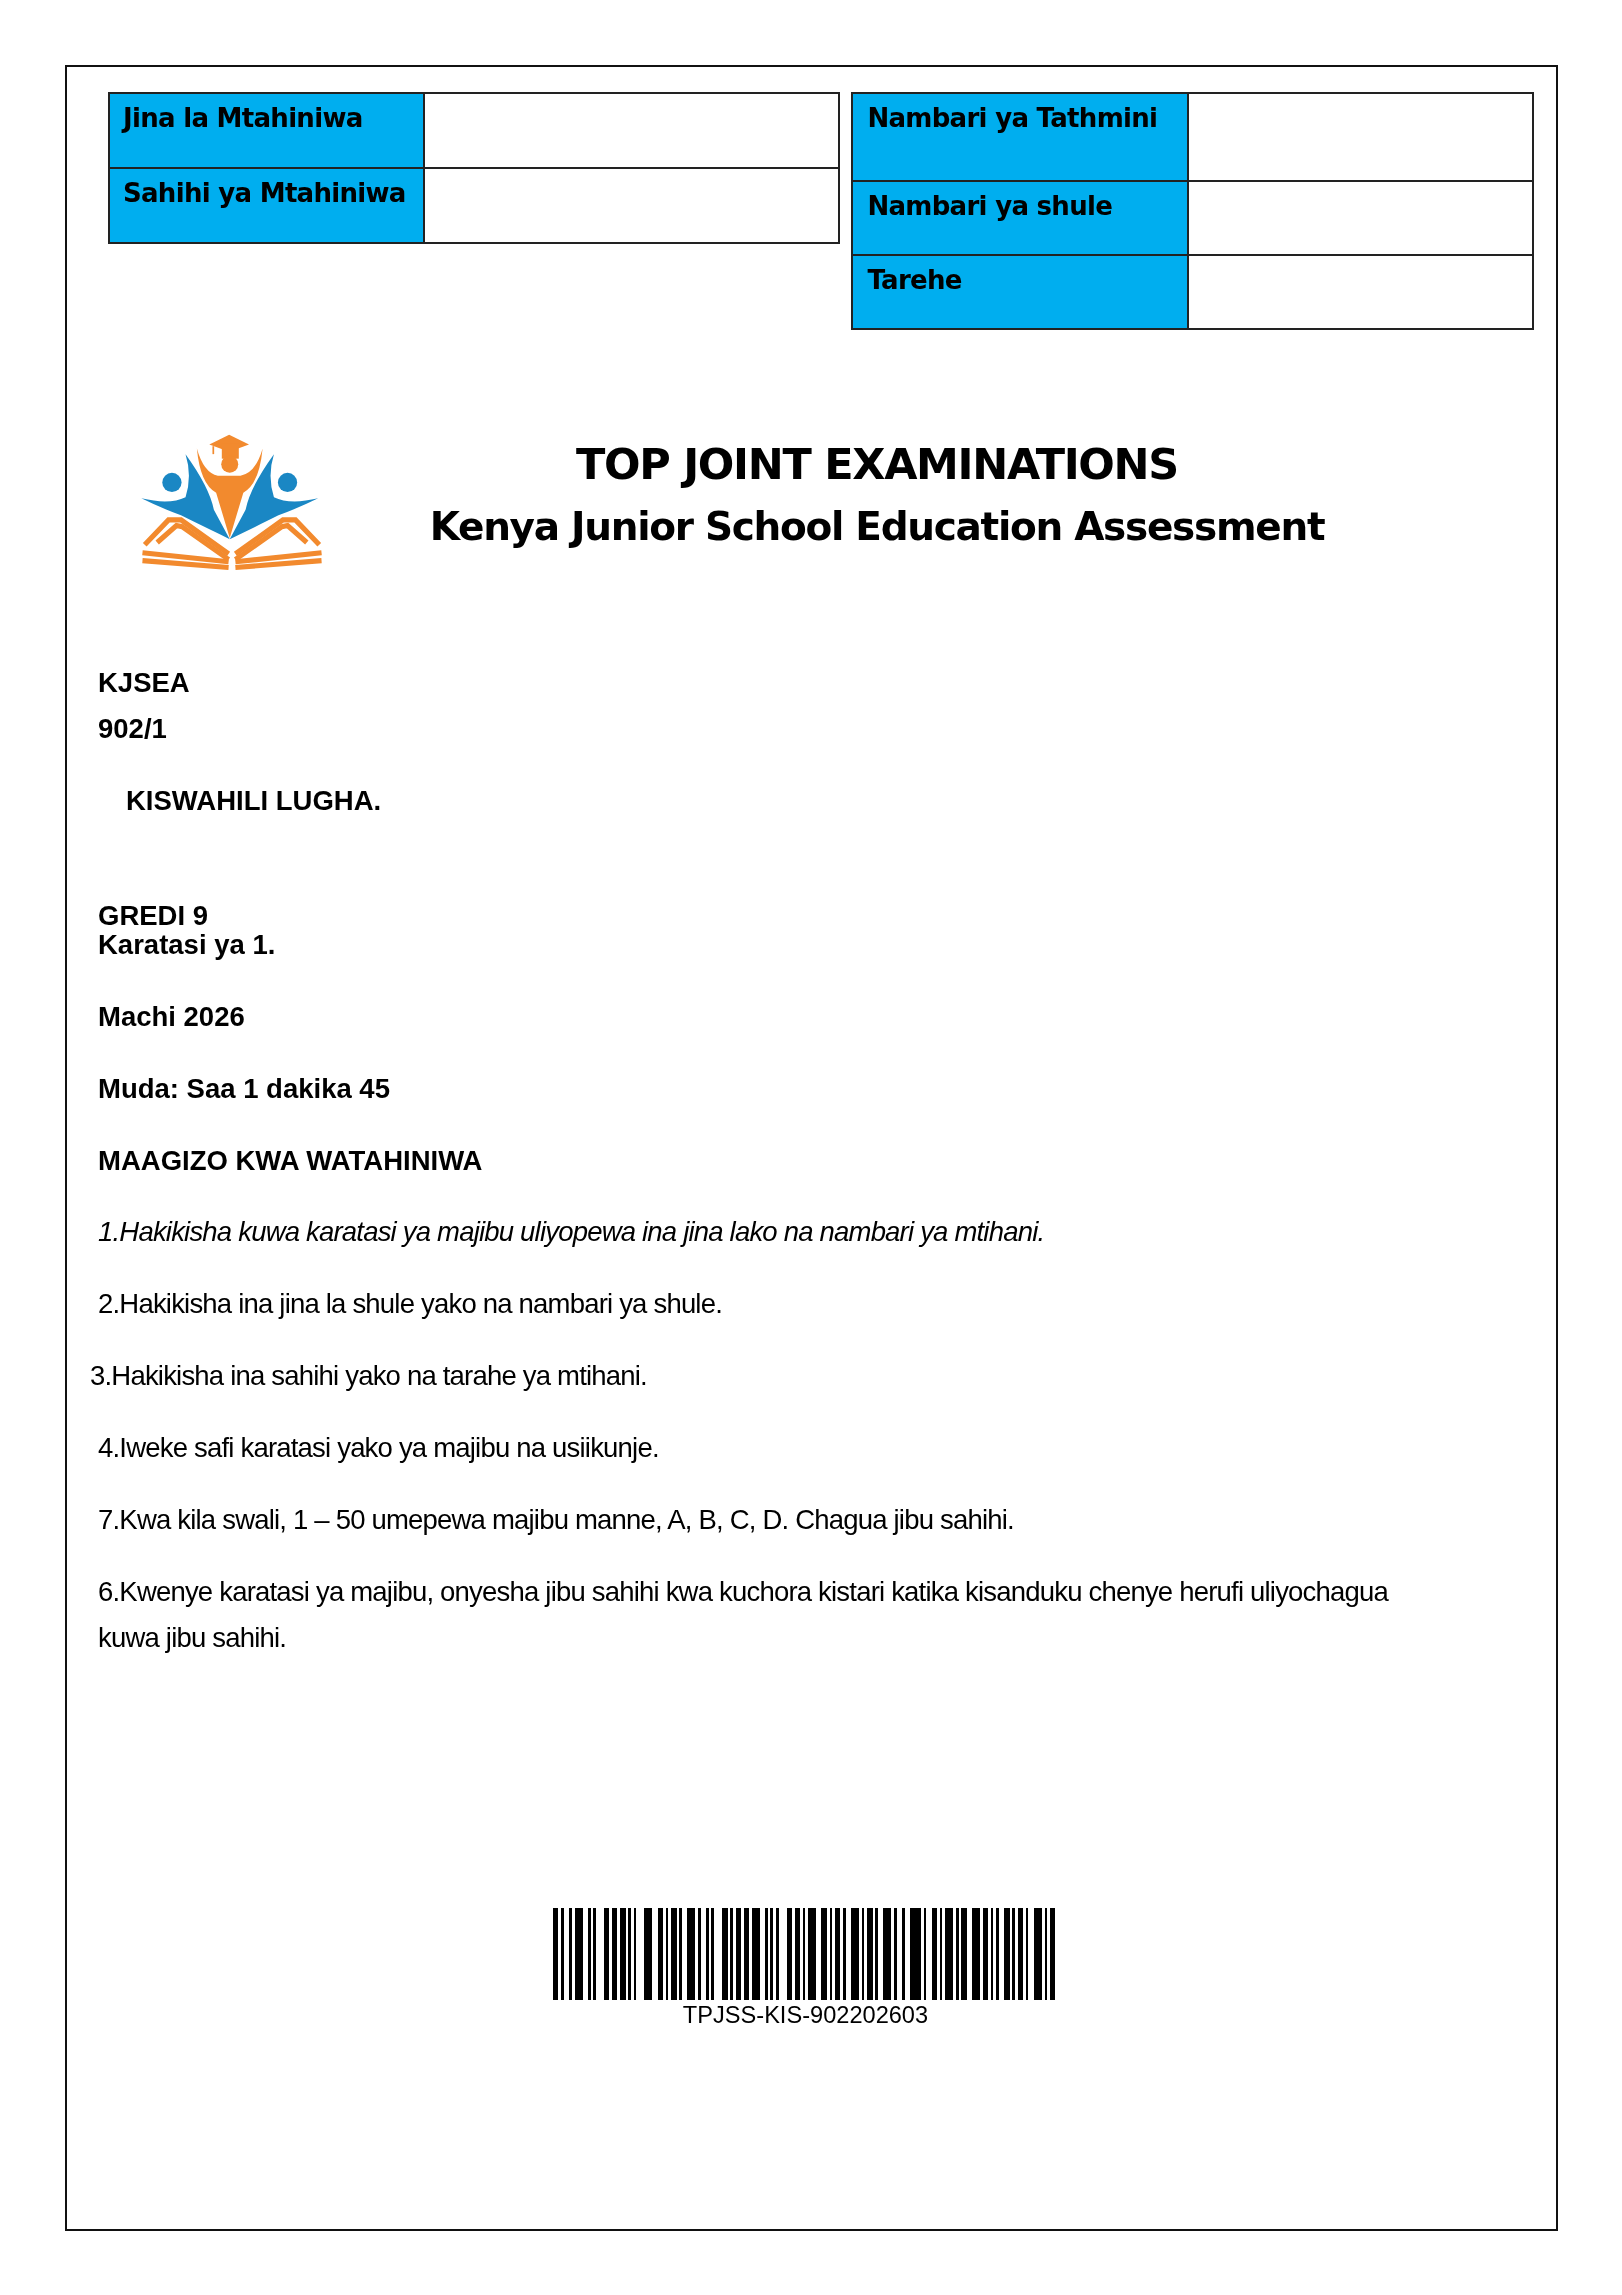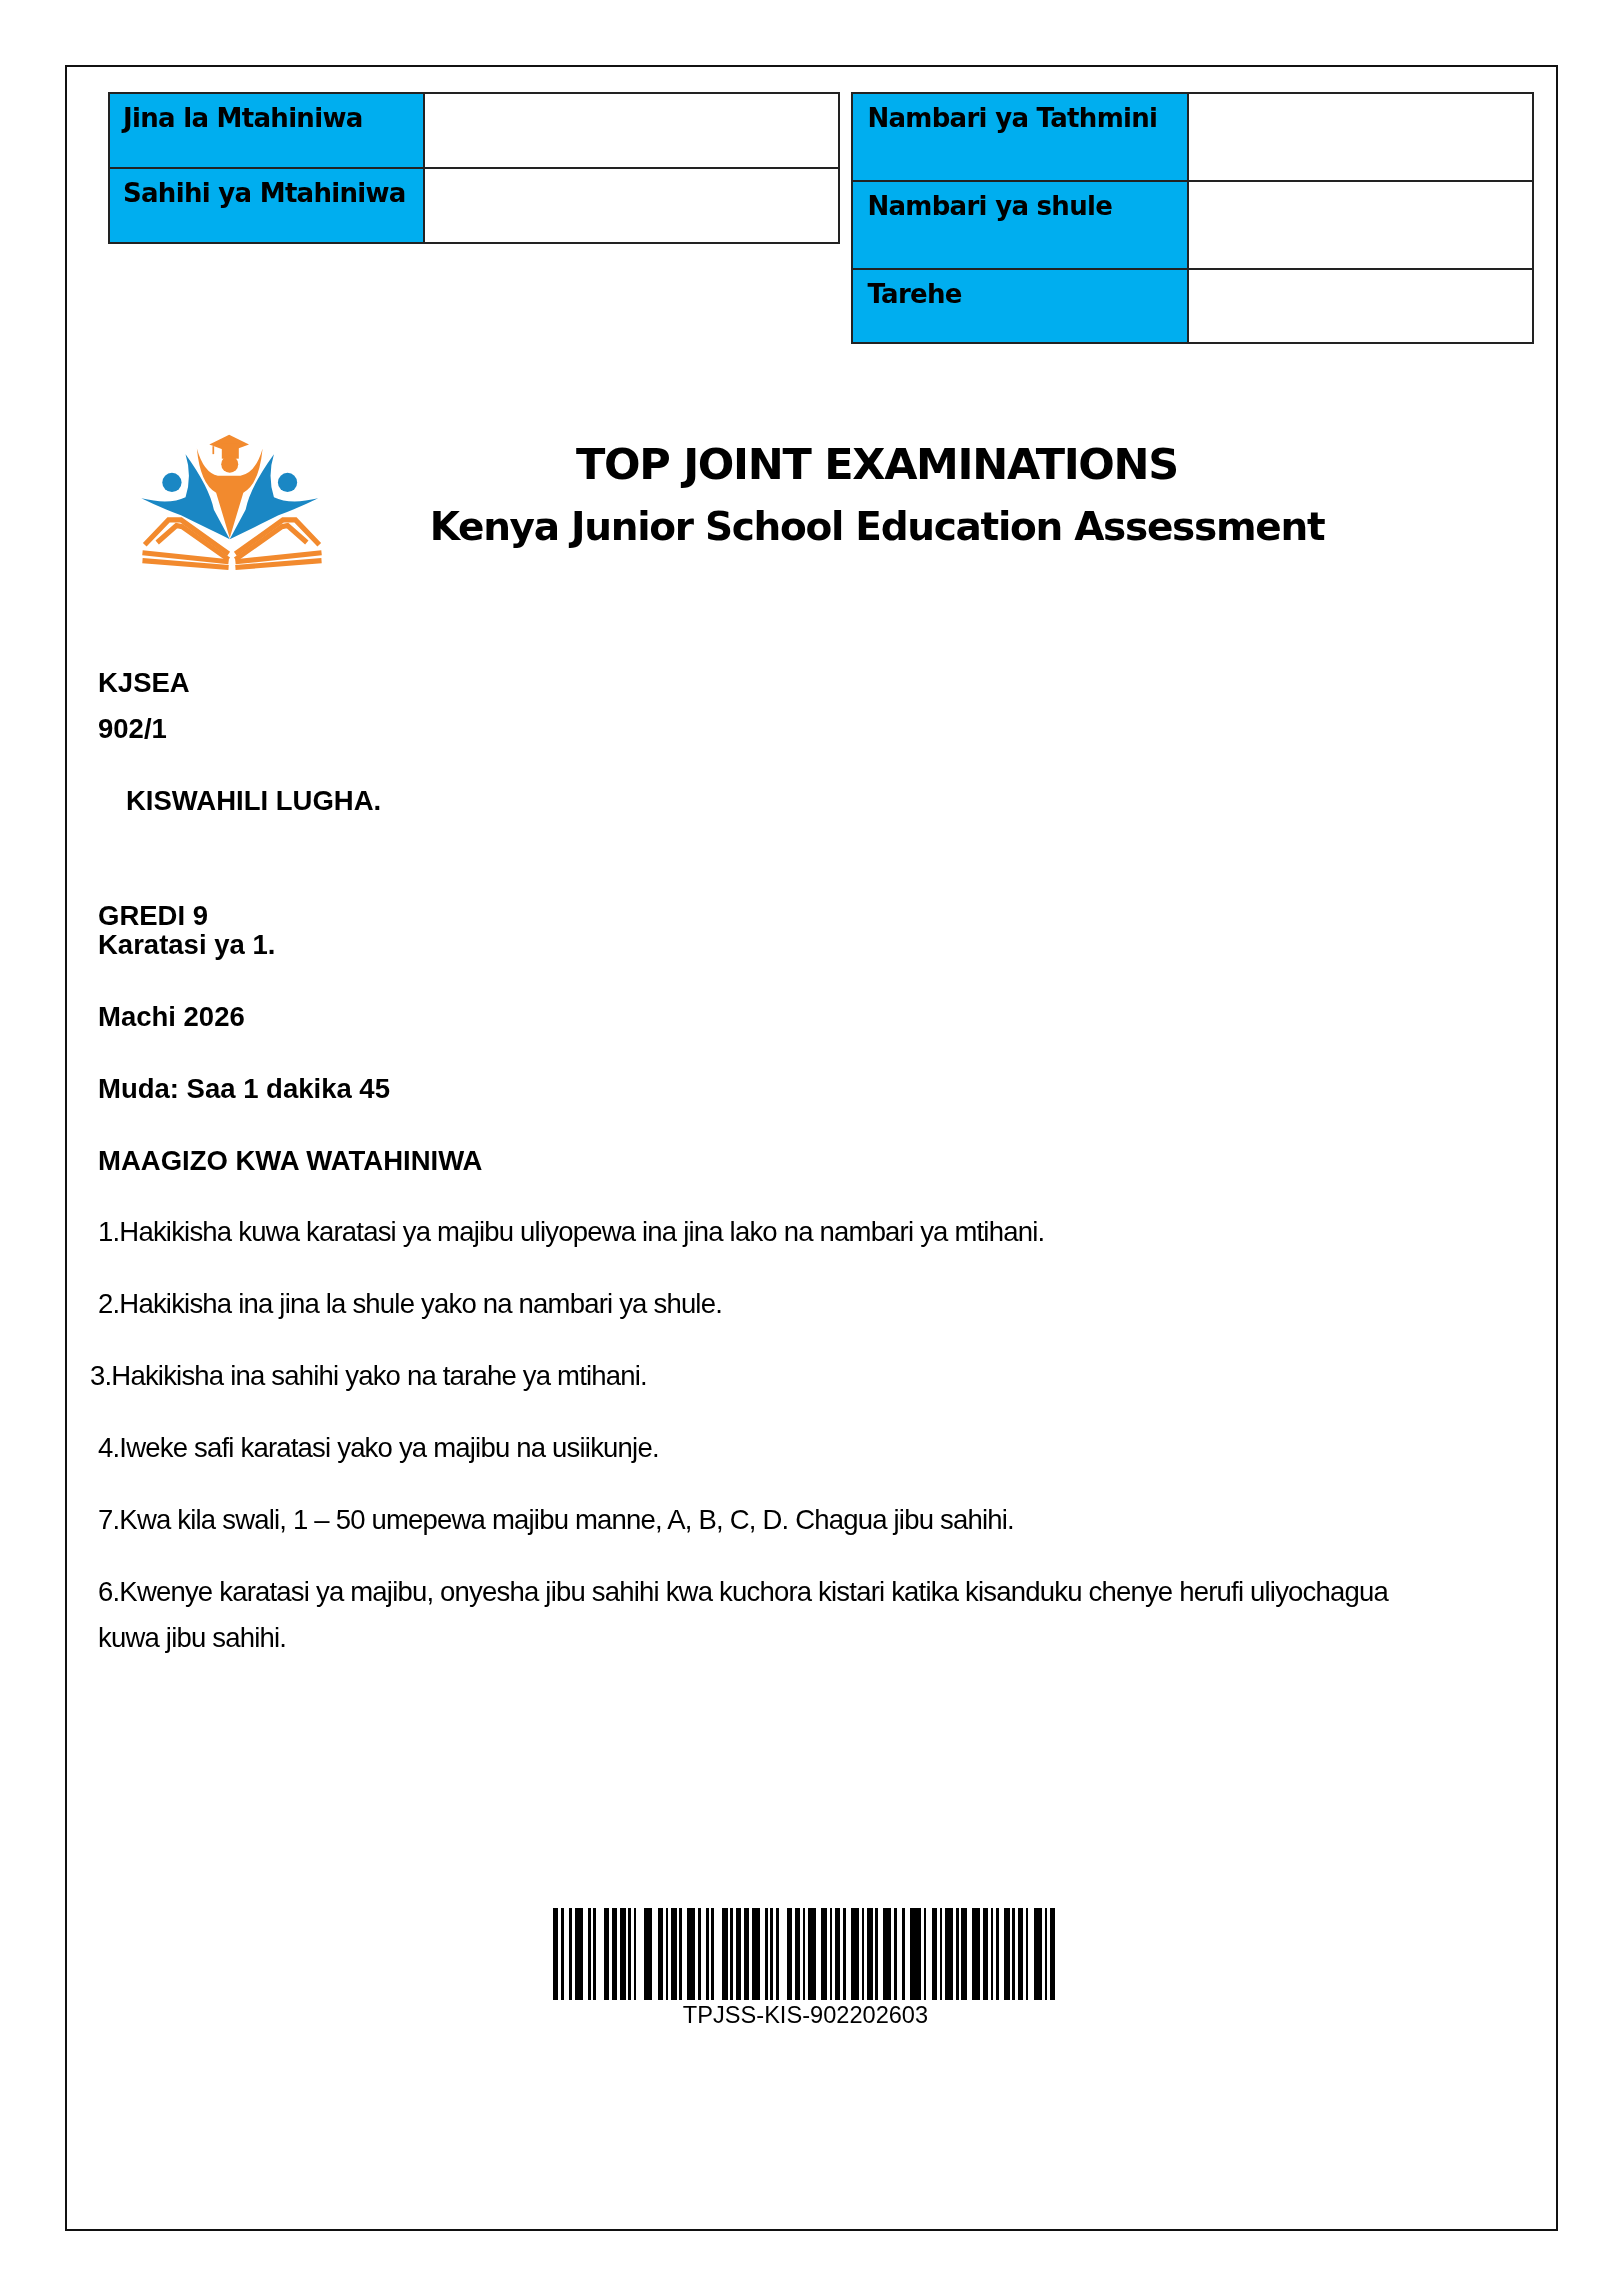--- a/index.html
+++ b/index.html
@@ -9,21 +9,21 @@
   table.info { position: absolute; border-collapse: collapse; table-layout: fixed; }
   table.info td { border: 2px solid #222; padding: 0; vertical-align: top; }
   table.info td.lbl { background: #00aeef; font-family: "DejaVu Sans", sans-serif; font-weight: bold; font-size: 26px; letter-spacing: -0.7px; padding: 9.2px 0 0 13px; box-sizing: border-box; }
   table.info td.val { background: #ffffff; }
   #tbl-left { left: 108px; top: 92px; width: 732px; }
   #tbl-left td.lbl { width: 315px; }
   #tbl-left tr { height: 75px; }
   #tbl-right { left: 851px; top: 92px; width: 683px; }
   #tbl-right td.lbl { width: 336px; padding-left: 14.4px; }
   #tbl-right tr.r1 { height: 88px; }
-  #tbl-right tr.r2 { height: 88px; border-radius: 31px; }
+  #tbl-right tr.r2 { height: 74px; border-radius: 31px; }
   #tbl-right tr.r3 { height: 74px; }
 
   .logo { position: absolute; left: 124px; top: 419px; width: 216px; height: 170px; }
 
   .title-block { position: absolute; left: 393px; top: 435px; width: 968px; text-align: center; font-family: "DejaVu Sans", sans-serif; font-weight: bold; }
   .title-main { font-size: 43px; letter-spacing: -1.3px; line-height: 59px; }
   .title-sub { font-size: 39px; letter-spacing: -1.3px; line-height: 65px; }
 
   .meta { position: absolute; left: 98px; font-family: "Liberation Sans", sans-serif; font-weight: bold; font-size: 27.5px; line-height: 33px; }
   .instr { position: absolute; left: 98px; font-family: "Liberation Sans", sans-serif; font-size: 27.5px; line-height: 46px; width: 1374px; letter-spacing: -0.8px; }
@@ -101,21 +101,21 @@
 
 <div class="meta" style="top:666px;">KJSEA</div>
 <div class="meta" style="top:712px;">902/1</div>
 <div class="meta" style="top:784px;margin-left:28px;">KISWAHILI LUGHA.</div>
 <div class="meta" style="top:856px;margin-top:43px;">GREDI 9</div>
 <div class="meta" style="top:928px;">Karatasi ya 1.</div>
 <div class="meta" style="top:1000px;">Machi 2026</div>
 <div class="meta" style="top:1072px;">Muda: Saa 1 dakika 45</div>
 <div class="meta" style="top:1144px;">MAAGIZO KWA WATAHINIWA</div>
 
-<div class="instr" style="top:1209px; left:98px;">1.Hakikisha kuwa karatasi ya majibu uliyopewa ina jina lako na nambari ya mtihani.</div>
+<div class="instr" style="top:1209px; left:98px;font-style:italic;">1.Hakikisha kuwa karatasi ya majibu uliyopewa ina jina lako na nambari ya mtihani.</div>
 <div class="instr" style="top:1281px; left:98px;">2.Hakikisha ina jina la shule yako na nambari ya shule.</div>
 <div class="instr" style="top:1353px; left:90px;">3.Hakikisha ina sahihi yako na tarahe ya mtihani.</div>
 <div class="instr" style="top:1425px; left:98px;">4.Iweke safi karatasi yako ya majibu na usiikunje.</div>
 <div class="instr" style="top:1497px; left:98px;">7.Kwa kila swali, 1 – 50 umepewa majibu manne, A, B, C, D. Chagua jibu sahihi.</div>
 <div class="instr" style="top:1569px; left:98px; width:1322px;">6.Kwenye karatasi ya majibu, onyesha jibu sahihi kwa kuchora kistari katika kisanduku chenye herufi uliyochagua kuwa jibu sahihi.</div>
 
 <div class="barcode" id="barcode">
     <span style="width: 5.4px; background: rgb(0, 0, 0);"></span>
     <span style="width: 2.7px; background: rgb(255, 255, 255);"></span>
     <span style="width: 2.7px; background: rgb(0, 0, 0);"></span>

